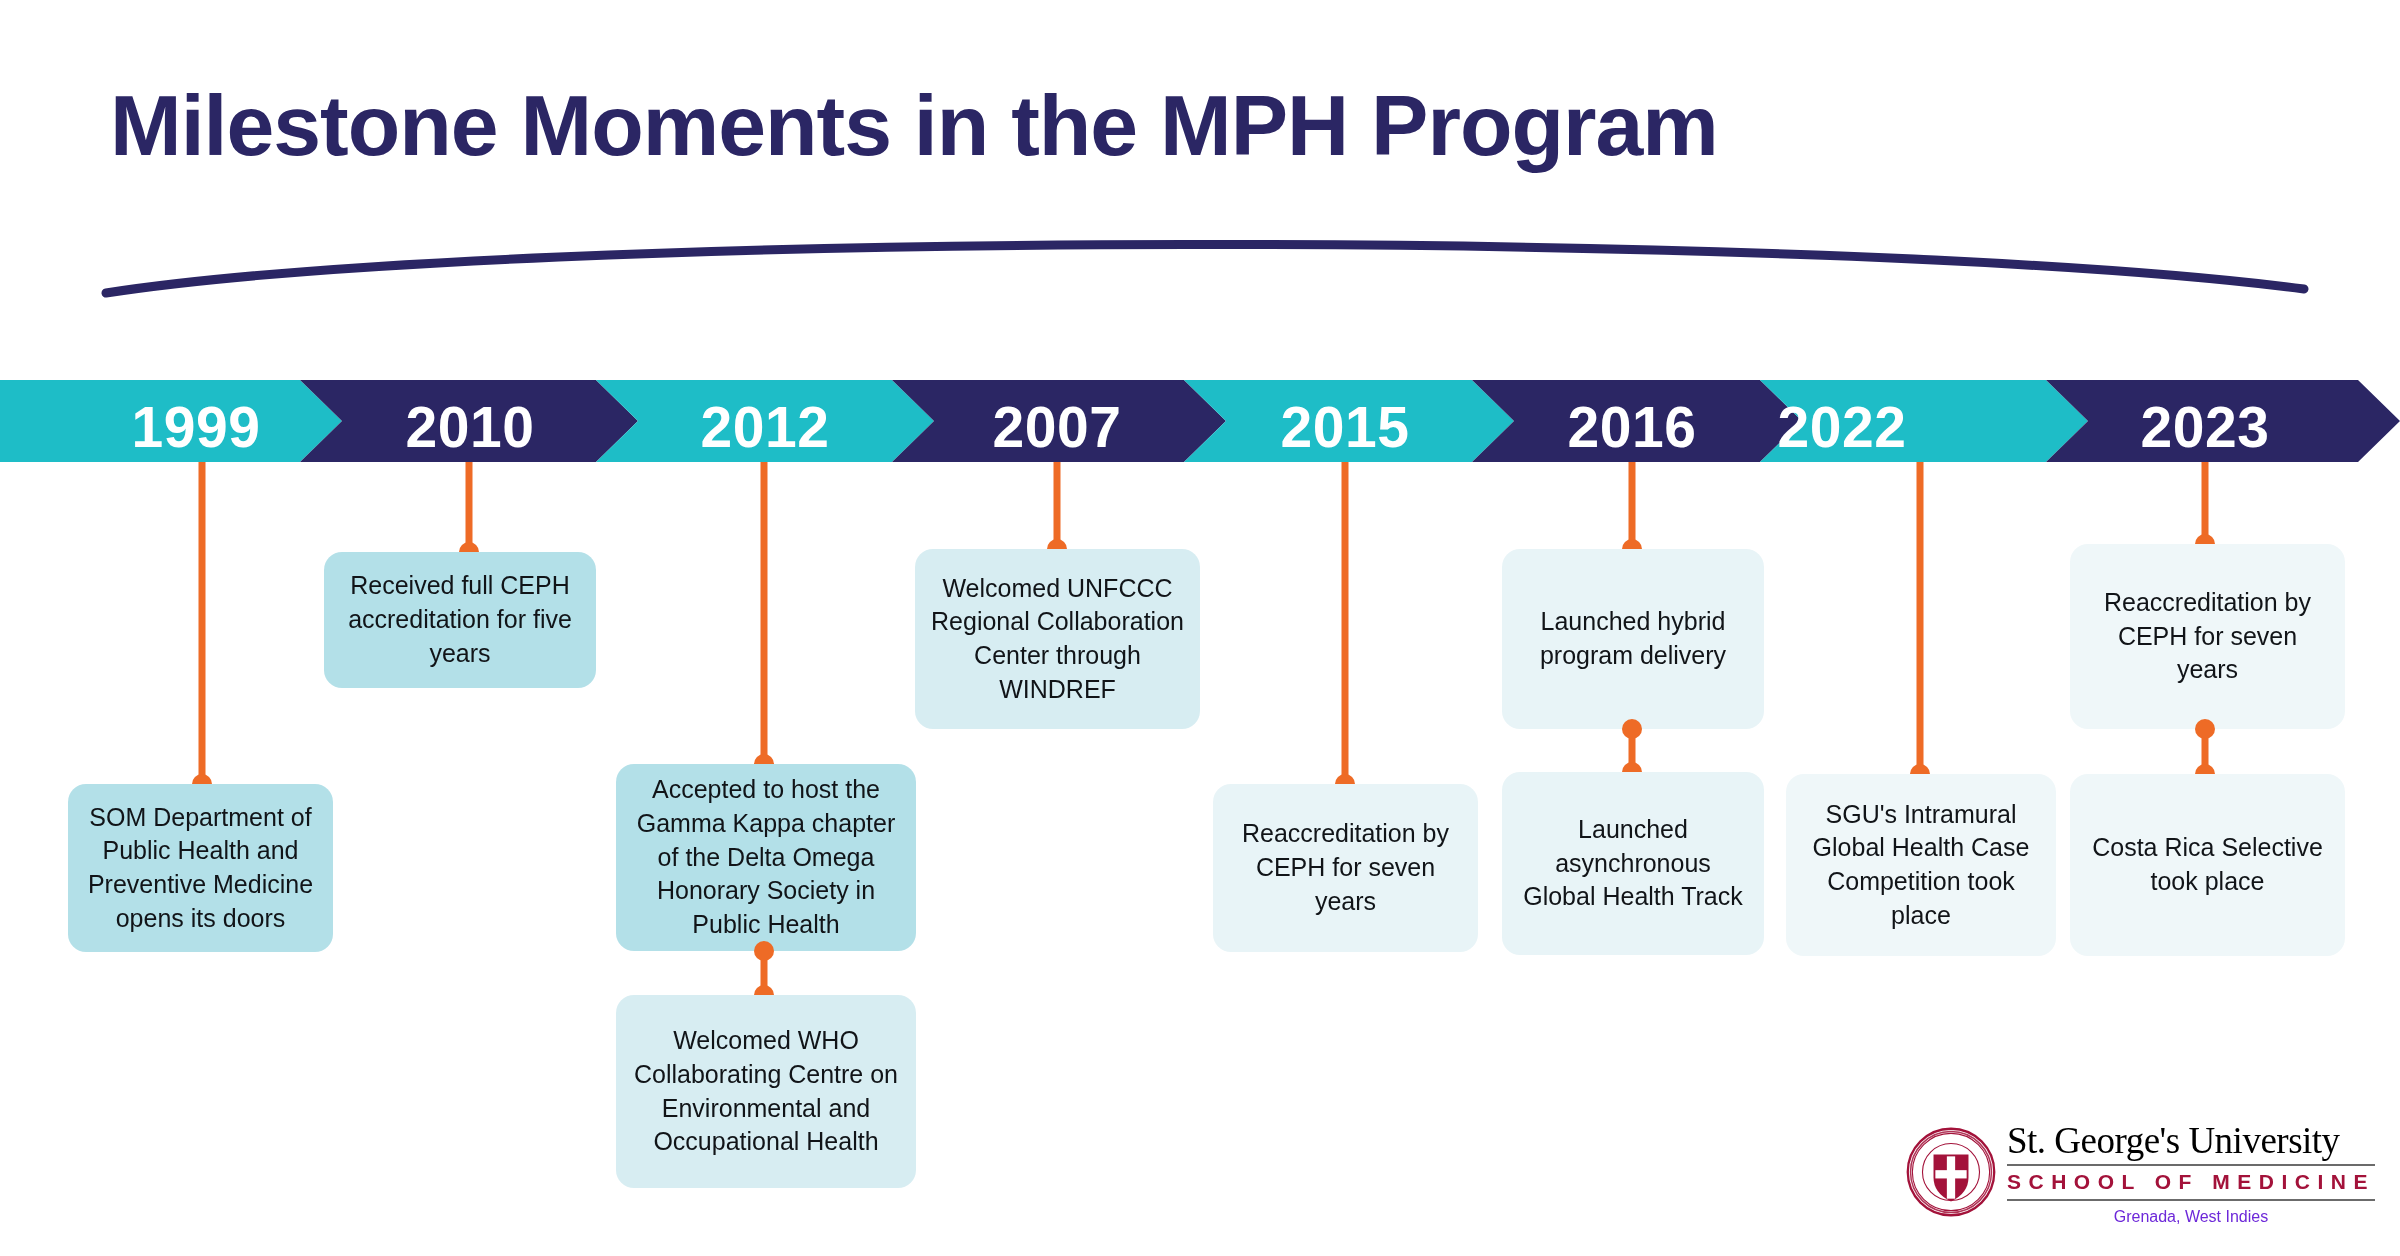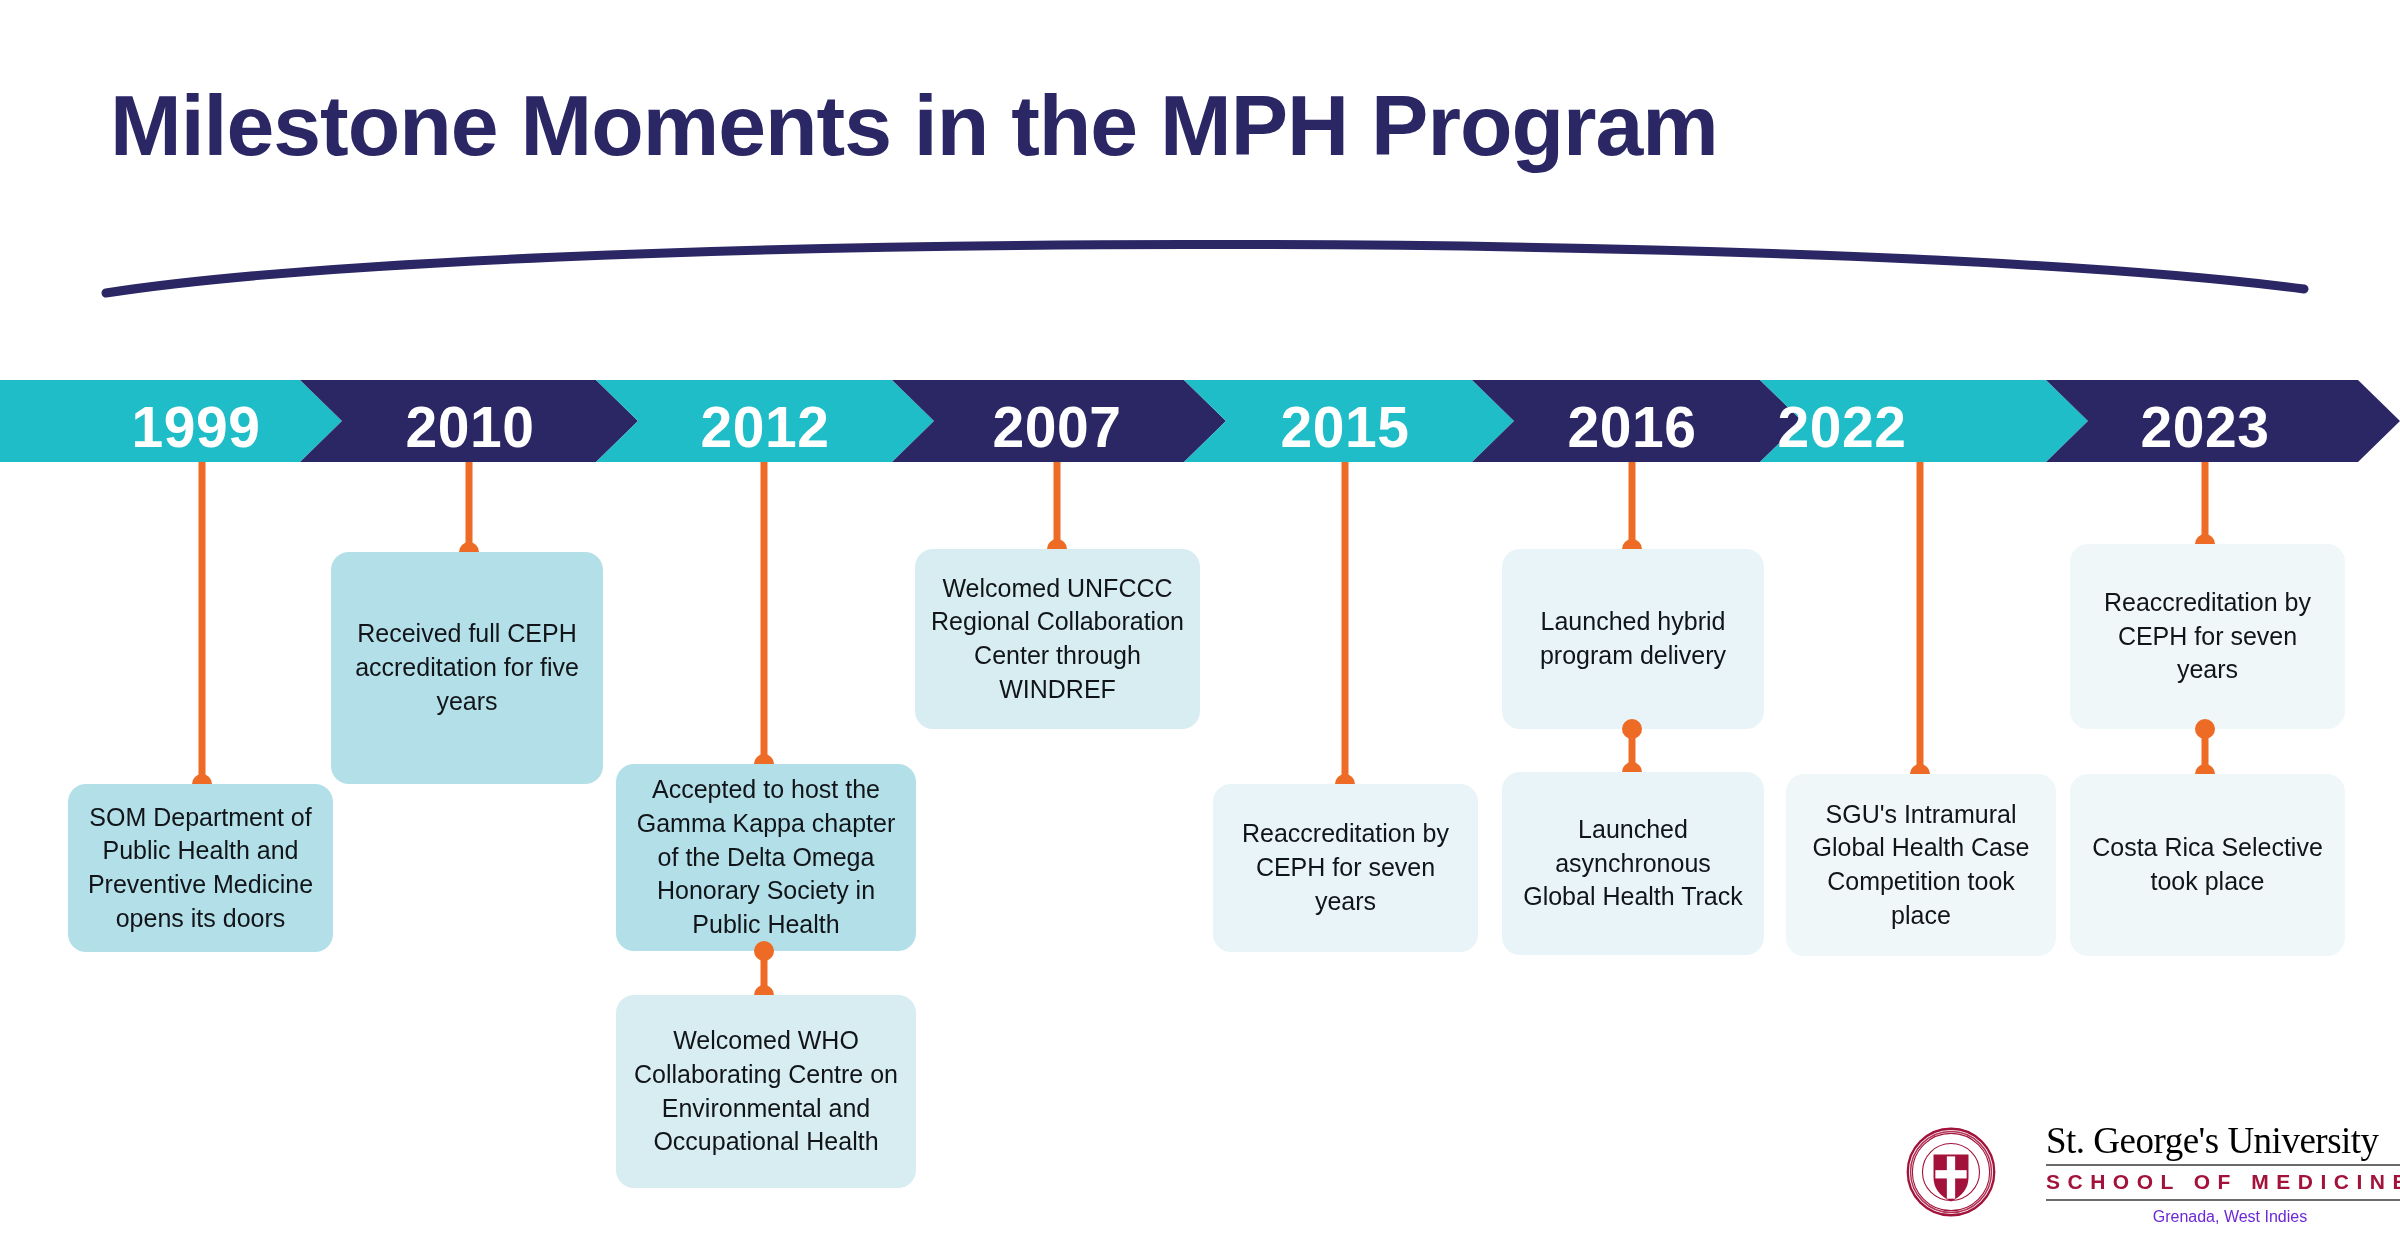--- a/index.html
+++ b/index.html
@@ -99,21 +99,20 @@
 
   
   #sgu-logo {
     position: absolute;
     left: 1905px;
     top: 1100px;
     width: 450px;
     height: 130px;
     display: flex;
     align-items: flex-start;
-    gap: 39px;
   }
   #sgu-seal {
     width: 92px;
     height: 92px;
     flex: 0 0 92px;
     margin-top: 4px;
   }
   #sgu-wordmark {
     margin-left: 10px;
     flex: 1 1 auto;
@@ -187,21 +186,21 @@
   <div class="year-label" style="left:2055px;">2023</div>
 
   <div id="events-layer">
       <div class="connector" style="left: 202px; top: 440px; height: 322px;"></div>
       <div class="dot" style="left: 202px; top: 762px;"></div>
       <div class="event-box tone-deep" style="left: 68px; top: 762px; width: 265px; height: 168px;">
         <span>SOM Department of Public Health and Preventive Medicine opens its doors</span>
       </div>
       <div class="connector" style="left: 469px; top: 440px; height: 90px;"></div>
       <div class="dot" style="left: 469px; top: 530px;"></div>
-      <div class="event-box tone-deep" style="left: 331px; top: 530px; width: 272px; height: 232px;">
+      <div class="event-box tone-deep" style="left: 324px; top: 530px; width: 272px; height: 136px;">
         <span>Received full CEPH accreditation for five years</span>
       </div>
       <div class="connector" style="left: 764px; top: 440px; height: 302px;"></div>
       <div class="dot" style="left: 764px; top: 742px;"></div>
       <div class="event-box tone-deep" style="left: 616px; top: 742px; width: 300px; height: 187px;">
         <span>Accepted to host the Gamma Kappa chapter of the Delta Omega Honorary Society in Public Health</span>
       </div>
       <div class="connector" style="left: 764px; top: 929px; height: 44px;"></div>
       <div class="dot" style="left: 764px; top: 929px;"></div>
       <div class="dot" style="left: 764px; top: 973px;"></div>

